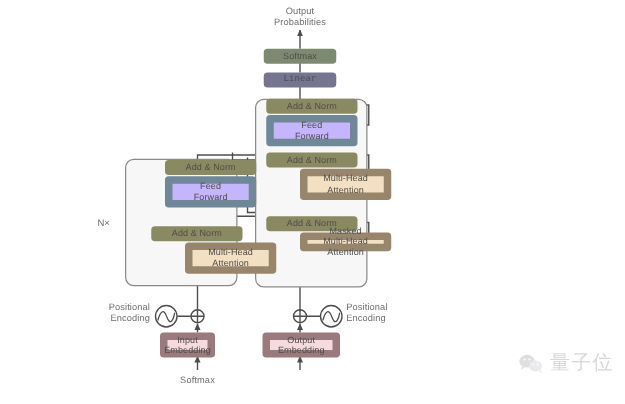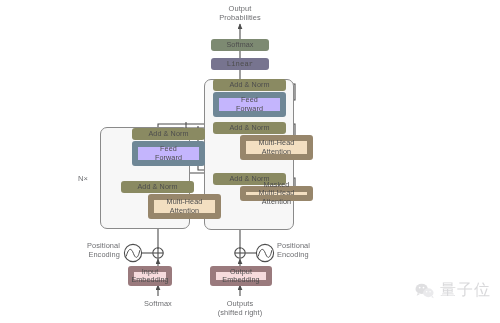--- a/index.html
+++ b/index.html
@@ -170,22 +170,20 @@
 Probabilities</div>
 
   <div class="lbl left" style="left:48px;top:241px;width:72px;">Positional
 Encoding</div>
 
   <div class="lbl right" style="left:277px;top:241px;width:72px;">Positional
 Encoding</div>
 
   <div class="lbl" style="left:118px;top:299px;width:80px;">Softmax</div>
 
-  <div class="lbl" style="left:200px;top:299px;width:80px;">Outputs
-(shifted right)</div>
 
   <div id="wm">
     <svg width="20" height="16" viewBox="0 0 24 19">
       <g fill="#c6c6ca">
         <ellipse cx="8" cy="7" rx="7.4" ry="6.1"></ellipse>
         <path d="M3.4 11.6 L2 15.2 L5.6 13.4 z"></path>
       </g>
       <g fill="#ffffff">
         <circle cx="5.6" cy="5.4" r="1.05"></circle>
         <circle cx="10.2" cy="5.4" r="1.05"></circle>

